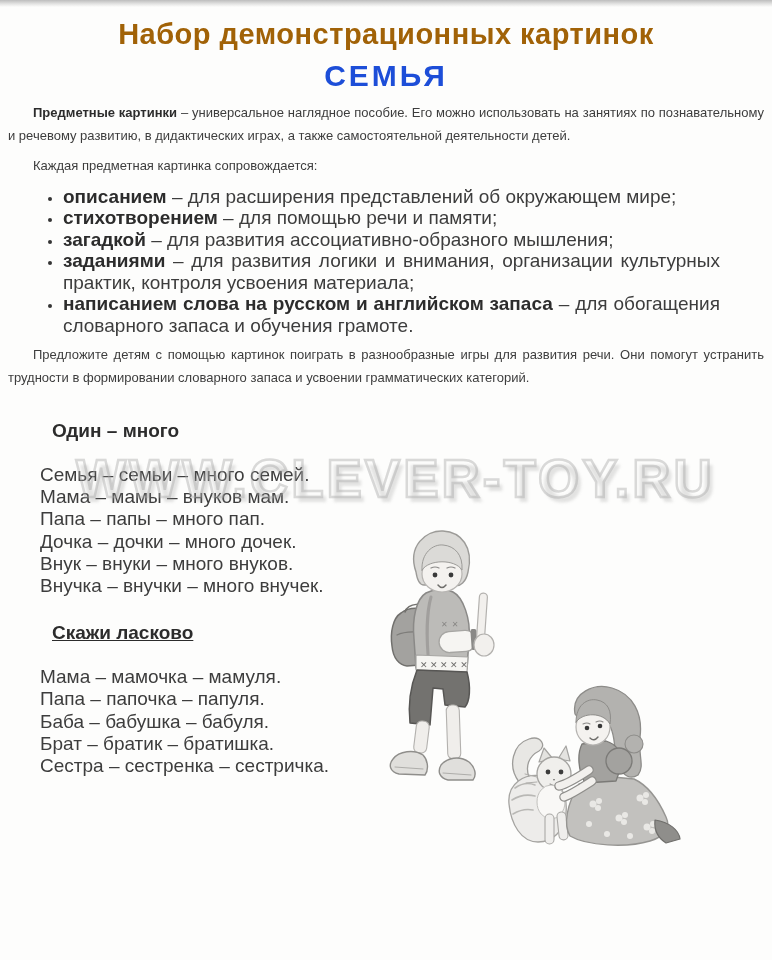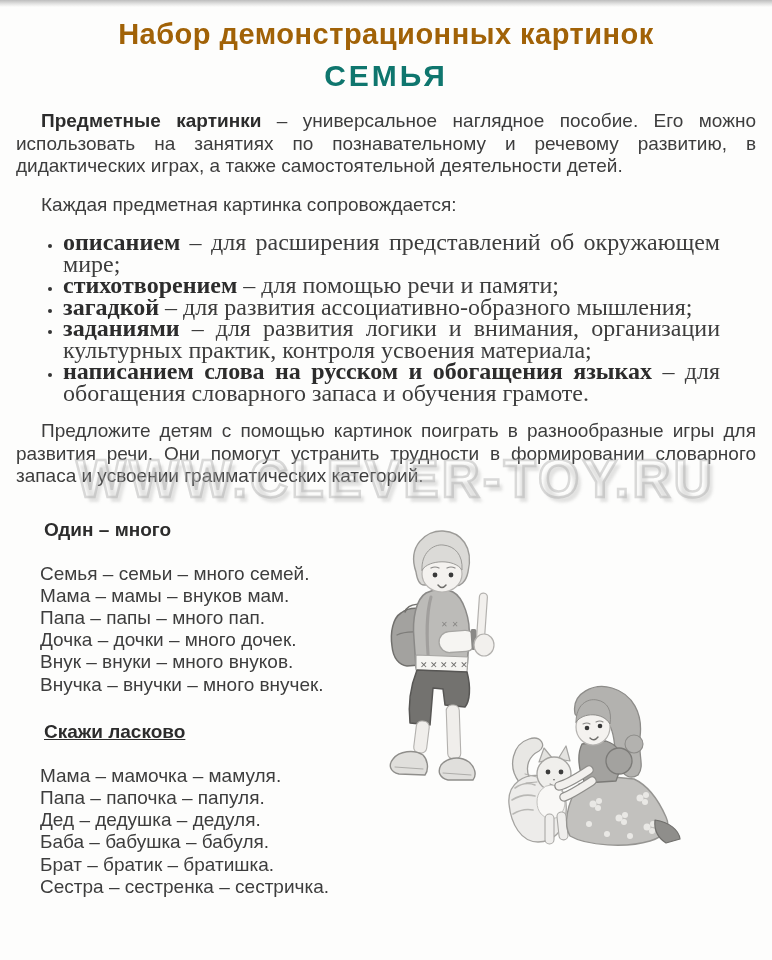--- a/index.html
+++ b/index.html
@@ -16,53 +16,52 @@
     position:absolute; top:0; left:0; right:0; height:7px;
     background:linear-gradient(to bottom,#bdbdbd 0%, #e3e3e2 55%, rgba(255,255,255,0) 100%);
   }
   .title1 {
     padding-top:16px; text-align:center;
     font-size:29px; font-weight:700; color:#a16207;
     line-height:36px; letter-spacing:0.5px;
   }
   .title2 {
     margin-top:6px; text-align:center;
-    font-size:30px; font-weight:700; color:#0f766e;
+    font-size:30px; font-weight:700; color:#1d4ed8;
     line-height:36px; letter-spacing:3px;
   }
   .text-block { margin-left:40px; margin-right:58px; }
   p.para {
-    margin:16px; font-size:19px; line-height:22.5px;
+    margin:8px; font-size:13px; line-height:22.5px;
     text-align:justify;
   }
   p.indent { text-indent:25px; }
   .p1 { margin-top:27px; }
   .accompany-heading { margin-top:22px; text-align:left; }
   ul.bullets {
     margin:4px 52px 0 46px; padding-left:17px;
-    font-size:24px; line-height:21.5px;
+    font-size:19px; line-height:21.5px;
     text-align:justify;
-    font-family:Liberation Serif, serif;
   }
   ul.bullets li { margin:0; padding-left:0; }
   ul.bullets li::marker { font-size:14px; color:#343434; }
   .p2 { margin-top:24px; }
   b { font-weight:700; color:#2c2c2c; }
   .watermark {
     position:absolute; top:448px; left:76px;
     font-size:53px; font-weight:800; letter-spacing:3px;
     white-space:nowrap; pointer-events:none;
     color:rgba(255,255,255,0.05);
     -webkit-text-stroke:2.5px rgba(168,168,168,0.42);
     text-shadow:4px 5px 3px rgba(130,130,130,0.22);
     z-index:5;
   }
   .columns { position:relative; margin:30px 0 0 40px; width:360px; }
   .wordlist-heading {
-    margin:4px; font-size:19px; font-weight:700; color:#2c2c2c; line-height:23px;
+    margin:12px; font-size:19px; font-weight:700; color:#2c2c2c; line-height:23px;
   }
   .wordlist { margin-top:22px; font-size:19px; line-height:22.2px; }
   .wordlist .word-line { white-space:nowrap; }
   .wordlist-heading.second { margin-top:24px;text-decoration:underline; }
   .illus { position:absolute; pointer-events:none; }
   .illus-boy { left:385px; top:527px; width:115px; height:258px; }
   .illus-girl { left:497px; top:682px; width:208px; height:180px; }
 </style>
 </head>
 <body>
@@ -75,21 +74,21 @@
 
   <p class="para indent p1 text-block"><b>Предметные картинки</b><span> – универсальное наглядное пособие. Его можно использовать на занятиях по познавательному и речевому развитию, в дидактических играх, а также самостоятельной деятельности детей.</span></p>
 
   <p class="para indent accompany-heading text-block">Каждая предметная картинка сопровождается:</p>
 
   <ul class="bullets">
     <li><b>описанием</b><span> – для расширения представлений об окружающем мире;</span></li>
     <li><b>стихотворением</b><span> – для помощью речи и памяти;</span></li>
     <li><b>загадкой</b><span> – для развития ассоциативно-образного мышления;</span></li>
     <li><b>заданиями</b><span> – для развития логики и внимания, организации культурных практик, контроля усвоения материала;</span></li>
-    <li><b>написанием слова на русском и обогащения языках</b><span> – для обогащения словарного запаса и обучения грамоте.</span></li>
+    <li><b>написанием слова на русском и английском запаса</b><span> – для обогащения словарного запаса и обучения грамоте.</span></li>
   </ul>
 
   <p class="para indent p2 text-block">Предложите детям с помощью картинок поиграть в разнообразные игры для развития речи. Они помогут устранить трудности в формировании словарного запаса и усвоении грамматических категорий.</p>
 
   <div class="watermark">WWW.CLEVER-TOY.RU</div>
 
   <div class="columns">
     <h2 class="wordlist-heading">Один – много</h2>
     <div class="wordlist">
       <div class="word-line">Семья – семьи – много семей.</div>
@@ -97,21 +96,20 @@
       <div class="word-line">Папа – папы – много пап.</div>
       <div class="word-line">Дочка – дочки – много дочек.</div>
       <div class="word-line">Внук – внуки – много внуков.</div>
       <div class="word-line">Внучка – внучки – много внучек.</div>
     </div>
 
     <h2 class="wordlist-heading second">Скажи ласково</h2>
     <div class="wordlist">
       <div class="word-line">Мама – мамочка – мамуля.</div>
       <div class="word-line">Папа – папочка – папуля.</div>
-      <div class="word-line">Дед – дедушка – дедуля.</div>
       <div class="word-line">Баба – бабушка – бабуля.</div>
       <div class="word-line">Брат – братик – братишка.</div>
       <div class="word-line">Сестра – сестренка – сестричка.</div>
     </div>
   </div>
 
   <div class="illus illus-boy" aria-label="boy-with-backpack-drawing">
     <svg viewBox="0 0 115 258" width="115" height="258" xmlns="http://www.w3.org/2000/svg">
       <g stroke-linecap="round" stroke-linejoin="round">
         <g>

